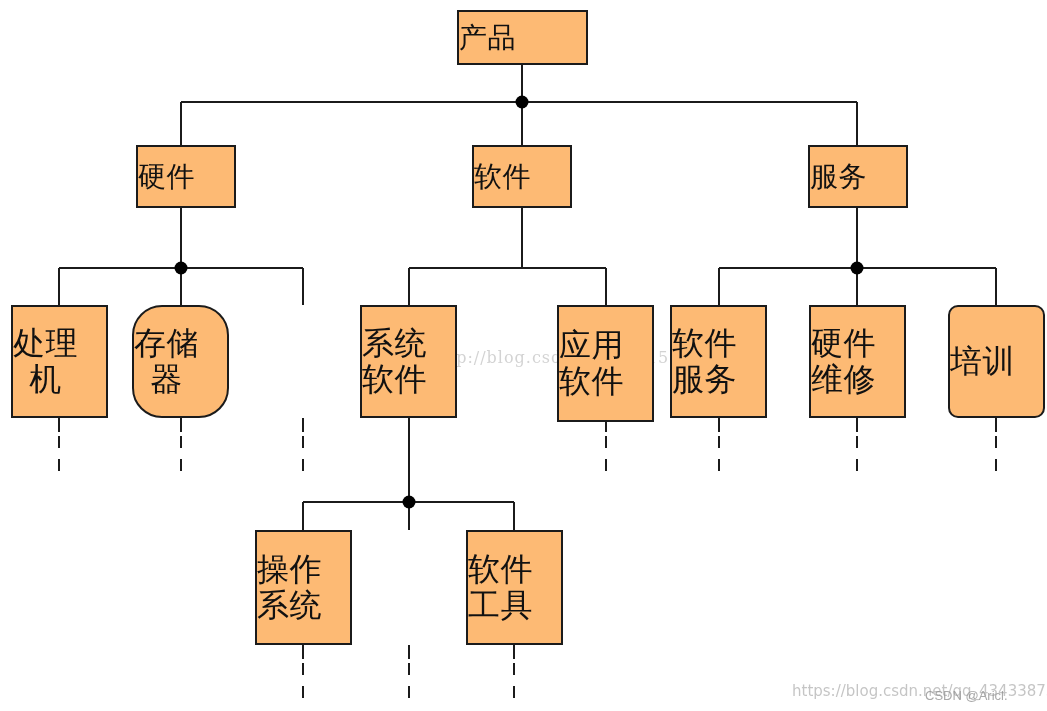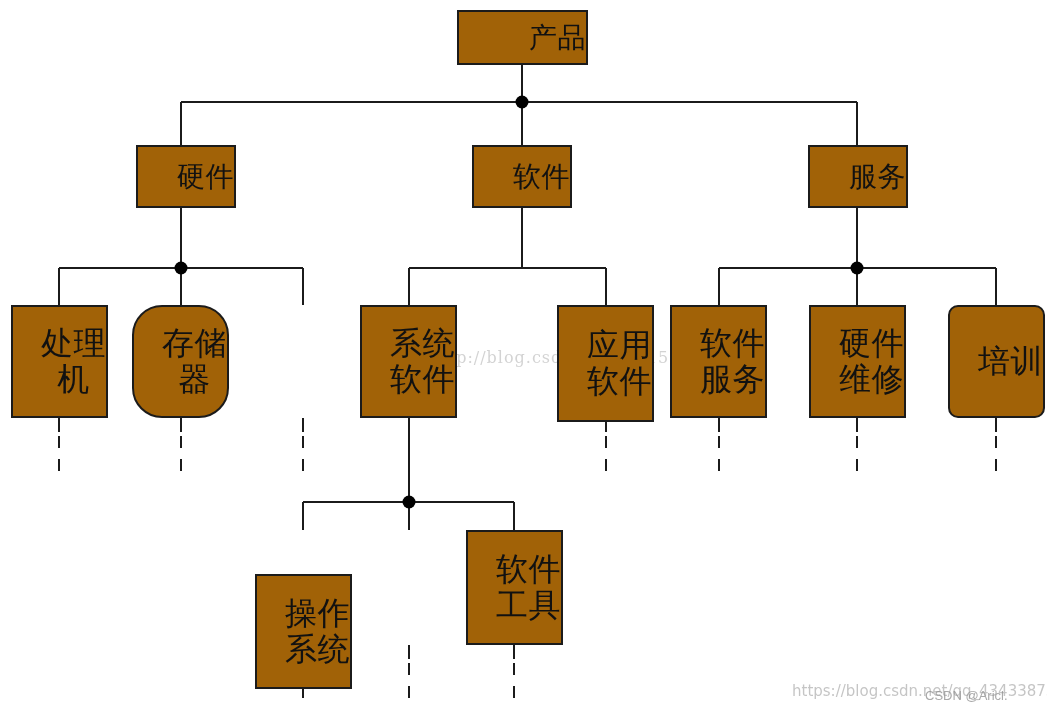--- a/index.html
+++ b/index.html
@@ -22,24 +22,24 @@
     position: absolute;
     left: 0;
     top: 0;
     width: 1047px;
     height: 711px;
   }
   .node-box {
     position: absolute;
     box-sizing: border-box;
     border: 2px solid #1b1b1b;
-    background: #a16207;
+    background: #fdba74;
     display: flex;
     align-items: center;
-    justify-content: flex-end;
+    justify-content: flex-start;
     text-align: center;
     color: #111111;
     font-family: "DejaVu Sans", "Liberation Sans", sans-serif;
     line-height: 1.12;
     letter-spacing: 0.5px;
     z-index: 3;
   }
   .node-label {
     display: block;
     white-space: pre-line;
@@ -185,21 +185,21 @@
 服务</span>
   </div>
   <div class="node-box level3" style="left:809px;top:305px;width:97px;height:113px;">
     <span class="node-label">硬件
 维修</span>
   </div>
   <div class="node-box level3" style="left:948px;top:305px;width:97px;height:113px;border-radius:10px;">
     <span class="node-label">培训</span>
   </div>
 
-  <div class="node-box level4" style="left:255px;top:530px;width:97px;height:115px;margin-top:44px;">
+  <div class="node-box level4" style="left:255px;top:530px;width:97px;height:115px;">
     <span class="node-label">操作
 系统</span>
   </div>
   <div class="node-box level4" style="left:466px;top:530px;width:97px;height:115px;">
     <span class="node-label">软件
 工具</span>
   </div>
 
   <div class="watermark" id="watermark-center">http://blog.csdn.net/qq_15037231</div>
   <div class="watermark" id="watermark-bottom-url">https://blog.csdn.net/qq_43433873</div>

